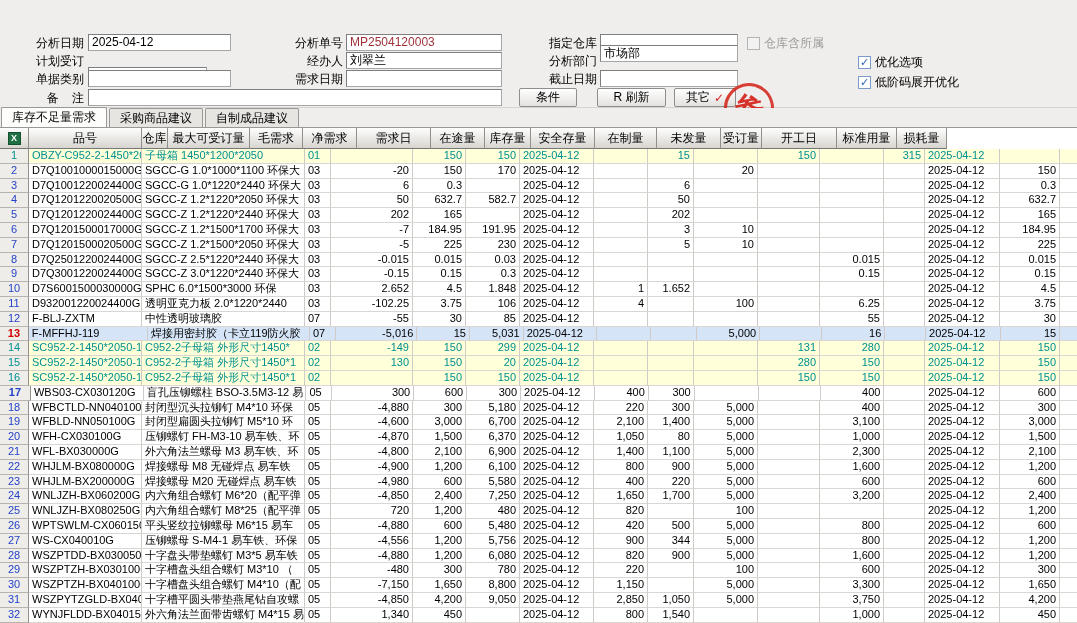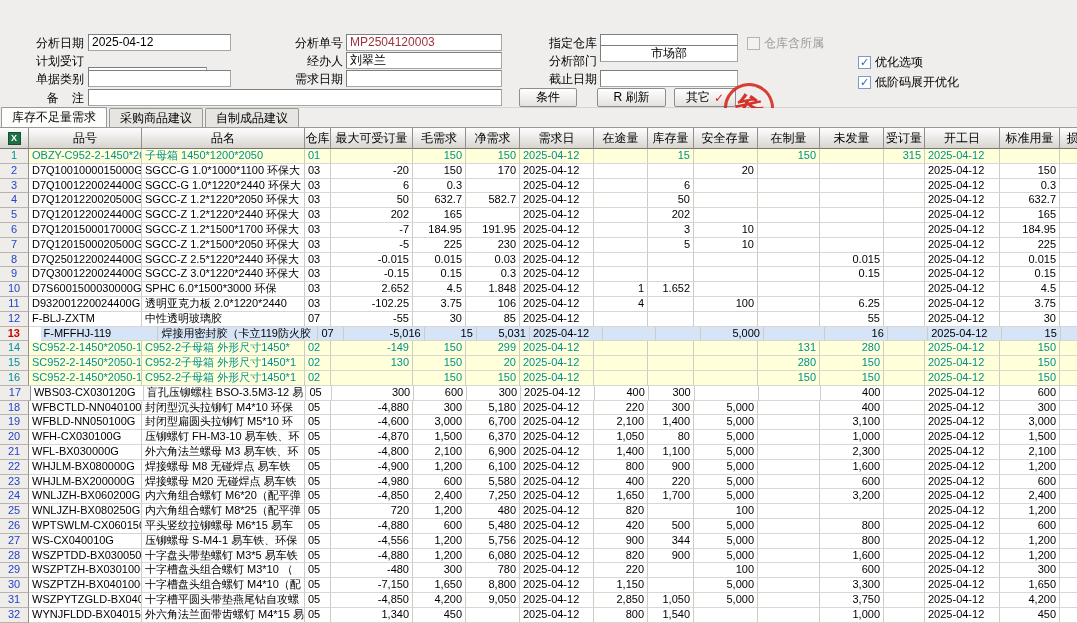--- a/index.html
+++ b/index.html
@@ -155,21 +155,21 @@
   <div class="chk disabled" style="left:747px;top:7px;">
     <span class="box"></span>
     <span class="lbl">仓库含所属</span>
   </div>
 
   <span class="f-label" style="left:20px;top:24px;width:64px;">计划受订</span>
   <div class="f-input" style="left:88px;top:38px;width:119px;">SO2025040002</div>
   <span class="f-label" style="left:279px;top:24px;width:64px;">经办人</span>
   <div class="f-input" style="left:346px;top:23px;width:156px;">刘翠兰</div>
   <span class="f-label" style="left:533px;top:24px;width:64px;">分析部门</span>
-  <div class="f-input" style="left:600px;top:16px;width:138px;text-align:center;">市场部</div>
+  <div class="f-input" style="left:600px;top:16px;width:138px;">市场部</div>
   <div class="chk" style="left:858px;top:26px;">
     <span class="box">✓</span>
     <span class="lbl">优化选项</span>
   </div>
 
   <span class="f-label" style="left:20px;top:42px;width:64px;">单据类别</span>
   <div class="f-input" style="left:88px;top:41px;width:143px;"></div>
   <span class="f-label" style="left:279px;top:42px;width:64px;">需求日期</span>
   <div class="f-input" style="left:346px;top:41px;width:156px;"></div>
   <span class="f-label" style="left:533px;top:42px;width:64px;">截止日期</span>
@@ -202,21 +202,20 @@
     <div class="tab">自制成品建议</div>
   </div>
 
 <div class="grid-wrap">
   <div class="grid" id="grid">
       <div class="ghead">
         <div class="gh" style="width: 29px;">
           <span class="excel-ic">X</span>
         </div>
         <div class="gh" style="width: 113px;">品号</div>
-        <div class="gh" style="width: 163px;">品名</div>
         <div class="gh" style="width: 26px;">仓库</div>
         <div class="gh" style="width: 82px;">最大可受订量</div>
         <div class="gh" style="width: 53px;">毛需求</div>
         <div class="gh" style="width: 54px;">净需求</div>
         <div class="gh" style="width: 74px;">需求日</div>
         <div class="gh" style="width: 54px;">在途量</div>
         <div class="gh" style="width: 46px;">库存量</div>
         <div class="gh" style="width: 64px;">安全存量</div>
         <div class="gh" style="width: 62px;">在制量</div>
         <div class="gh" style="width: 64px;">未发量</div>
@@ -448,21 +447,21 @@
         <div class="gc num" style="width: 64px;"></div>
         <div class="gc num" style="width: 62px;"></div>
         <div class="gc num" style="width: 64px;">55</div>
         <div class="gc num" style="width: 41px;"></div>
         <div class="gc" style="width: 75px;">2025-04-12</div>
         <div class="gc num" style="width: 60px;">30</div>
         <div class="gc num" style="width: 50px;"></div>
       </div>
       <div class="gr selected">
         <div class="gc rownum" style="width: 29px;">13</div>
-        <div class="gc" style="width: 120px; margin-left: 12px;">F-MFFHJ-119</div>
+        <div class="gc" style="width: 120px;">F-MFFHJ-119</div>
         <div class="gc" style="width: 163px;">焊接用密封胶（卡立119防火胶</div>
         <div class="gc" style="width: 26px;">07</div>
         <div class="gc num" style="width: 82px;">-5,016</div>
         <div class="gc num" style="width: 53px;">15</div>
         <div class="gc num" style="width: 54px;">5,031</div>
         <div class="gc" style="width: 74px;">2025-04-12</div>
         <div class="gc num" style="width: 54px;"></div>
         <div class="gc num" style="width: 46px;"></div>
         <div class="gc num" style="width: 64px;">5,000</div>
         <div class="gc num" style="width: 62px;"></div>
@@ -523,21 +522,21 @@
         <div class="gc num" style="width: 46px;"></div>
         <div class="gc num" style="width: 64px;"></div>
         <div class="gc num" style="width: 62px;">150</div>
         <div class="gc num" style="width: 64px;">150</div>
         <div class="gc num" style="width: 41px;"></div>
         <div class="gc" style="width: 75px;">2025-04-12</div>
         <div class="gc num" style="width: 60px;">150</div>
         <div class="gc num" style="width: 50px;"></div>
       </div>
       <div class="gr">
-        <div class="gc rownum" style="width: 31px;">17</div>
+        <div class="gc rownum" style="width: 31px; font-weight: bold;">17</div>
         <div class="gc" style="width: 113px;">WBS03-CX030120G</div>
         <div class="gc" style="width: 163px;">盲孔压铆螺柱 BSO-3.5M3-12 易</div>
         <div class="gc" style="width: 26px;">05</div>
         <div class="gc num" style="width: 82px;">300</div>
         <div class="gc num" style="width: 53px;">600</div>
         <div class="gc num" style="width: 54px;">300</div>
         <div class="gc" style="width: 74px;">2025-04-12</div>
         <div class="gc num" style="width: 54px;">400</div>
         <div class="gc num" style="width: 46px;">300</div>
         <div class="gc num" style="width: 64px;"></div>

